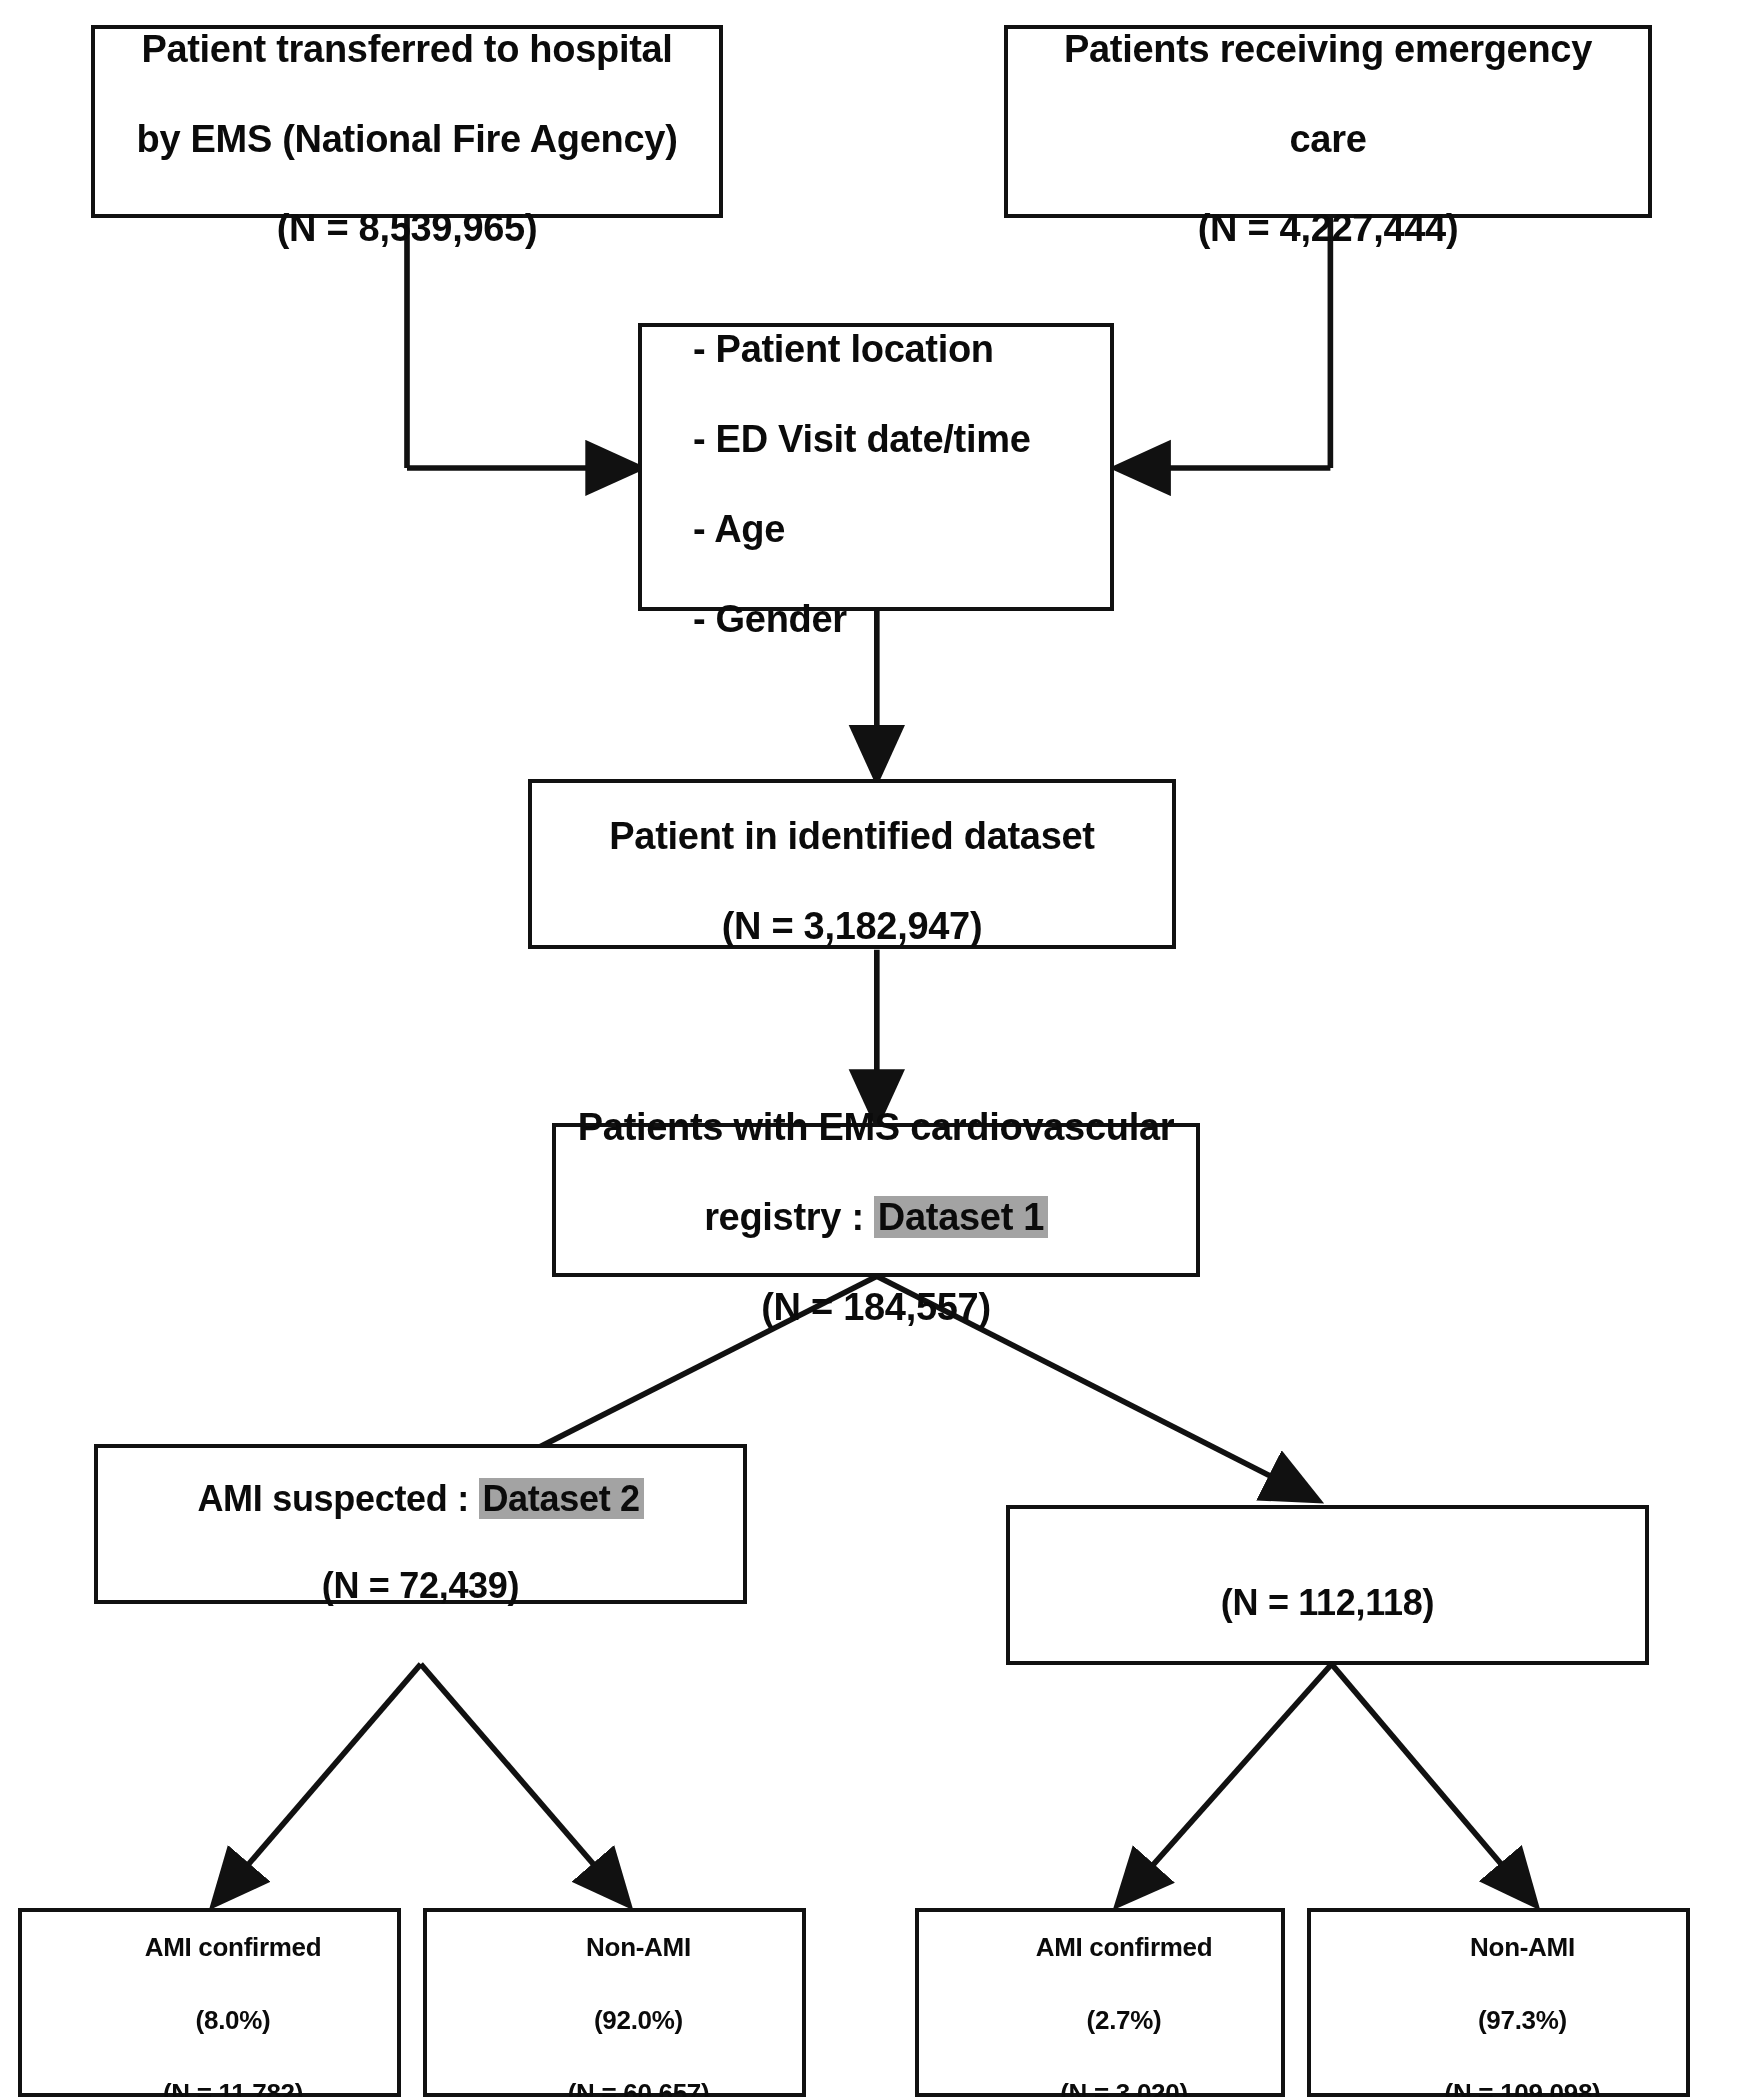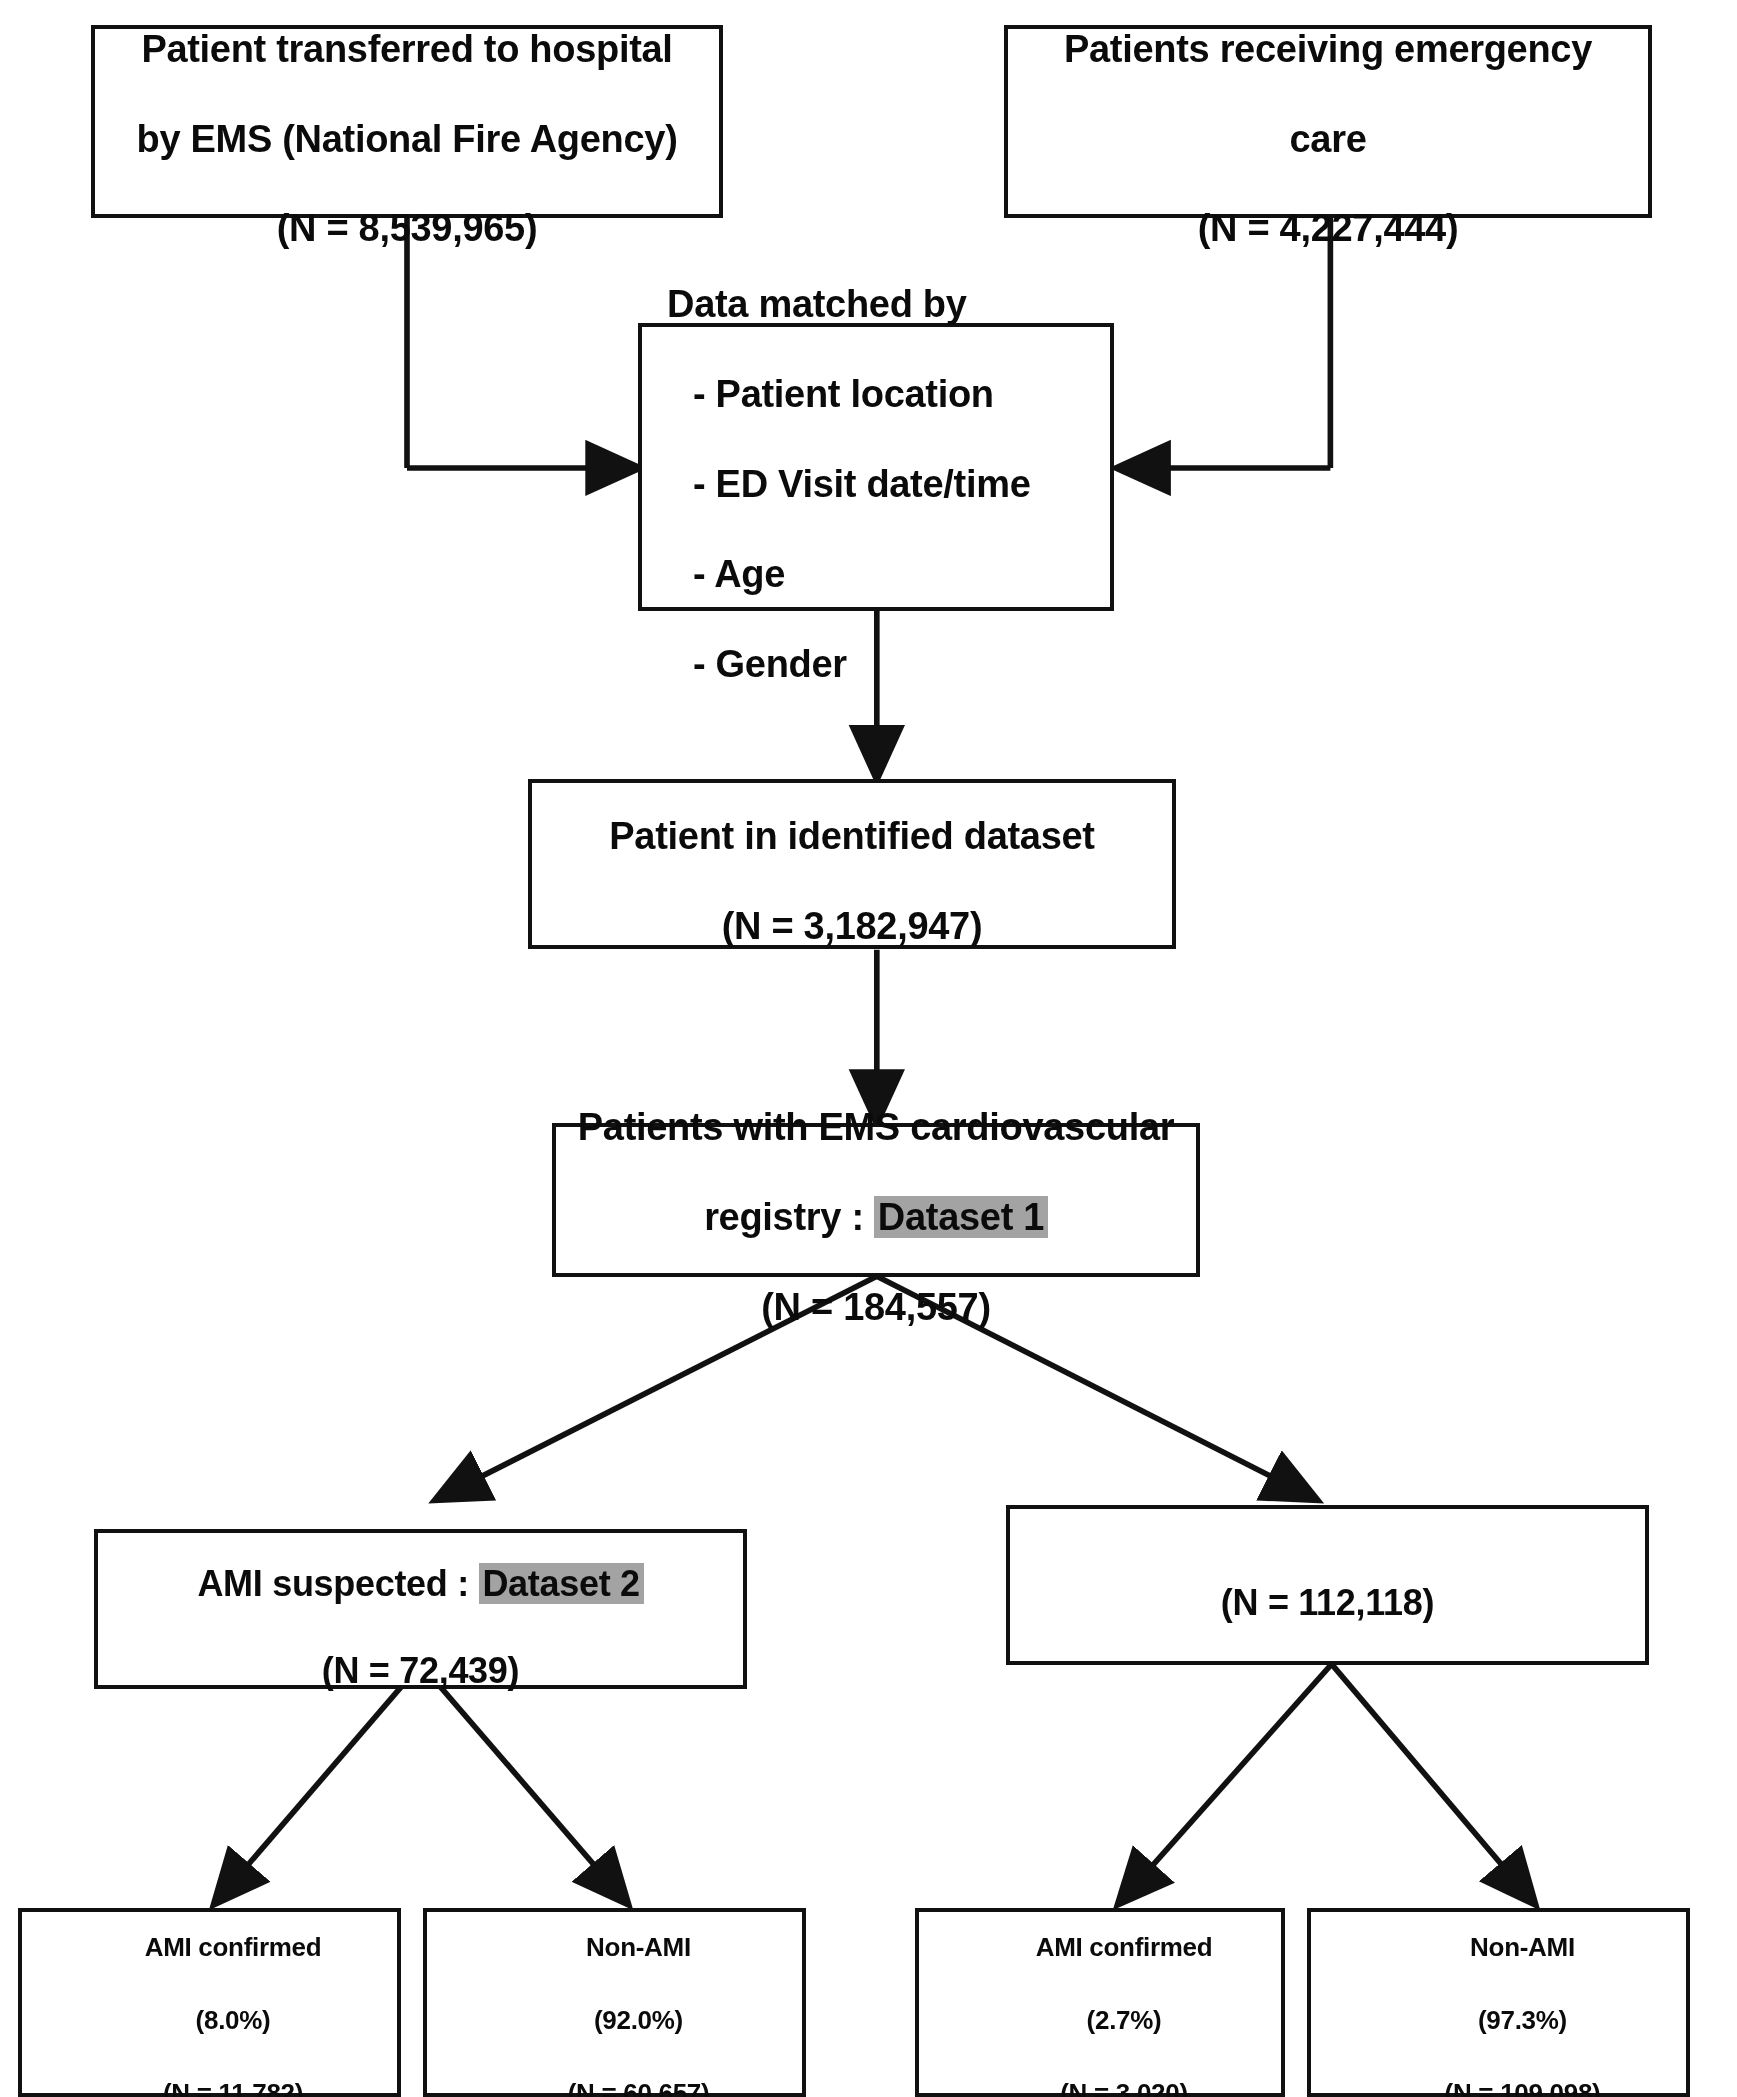--- a/index.html
+++ b/index.html
@@ -126,41 +126,40 @@
     <span class="line">(N = 8,539,965)</span>
   </div>
 
   <div class="node big" style="left:1004px; top:25px; width:648px; height:193px;">
     <span class="line">Patients receiving emergency</span>
     <span class="line">care</span>
     <span class="line">(N = 4,227,444)</span>
   </div>
 
   <div class="node big listbox" style="left:638px; top:323px; width:476px; height:288px;">
-    <span class="line">Data matched by</span>
     <span class="line indent">- Patient location</span>
     <span class="line indent">- ED Visit date/time</span>
     <span class="line indent">- Age</span>
     <span class="line indent">- Gender</span>
   </div>
 
   <div class="node big" style="left:528px; top:779px; width:648px; height:170px;">
     <span class="line">Patient in identified dataset</span>
     <span class="line">(N = 3,182,947)</span>
   </div>
 
   <div class="node big" style="left:552px; top:1123px; width:648px; height:154px;">
     <span class="line">Patients with EMS cardiovascular</span>
     <span class="line">
       <span>registry : </span><span class="hl">Dataset 1</span>
     </span>
     <span class="line">(N = 184,557)</span>
   </div>
 
-  <div class="node mid" style="left:94px; top:1529px; width:653px; height:160px;">
+  <div class="node mid" style="left:94px; top:1444px; width:653px; height:160px;">
     <span class="line">
       <span>AMI suspected : </span><span class="hl">Dataset 2</span>
     </span>
     <span class="line">(N = 72,439)</span>
   </div>
 
   <div class="node mid" style="left:1006px; top:1505px; width:643px; height:160px;">
     <span class="line">(N = 112,118)</span>
   </div>
 

